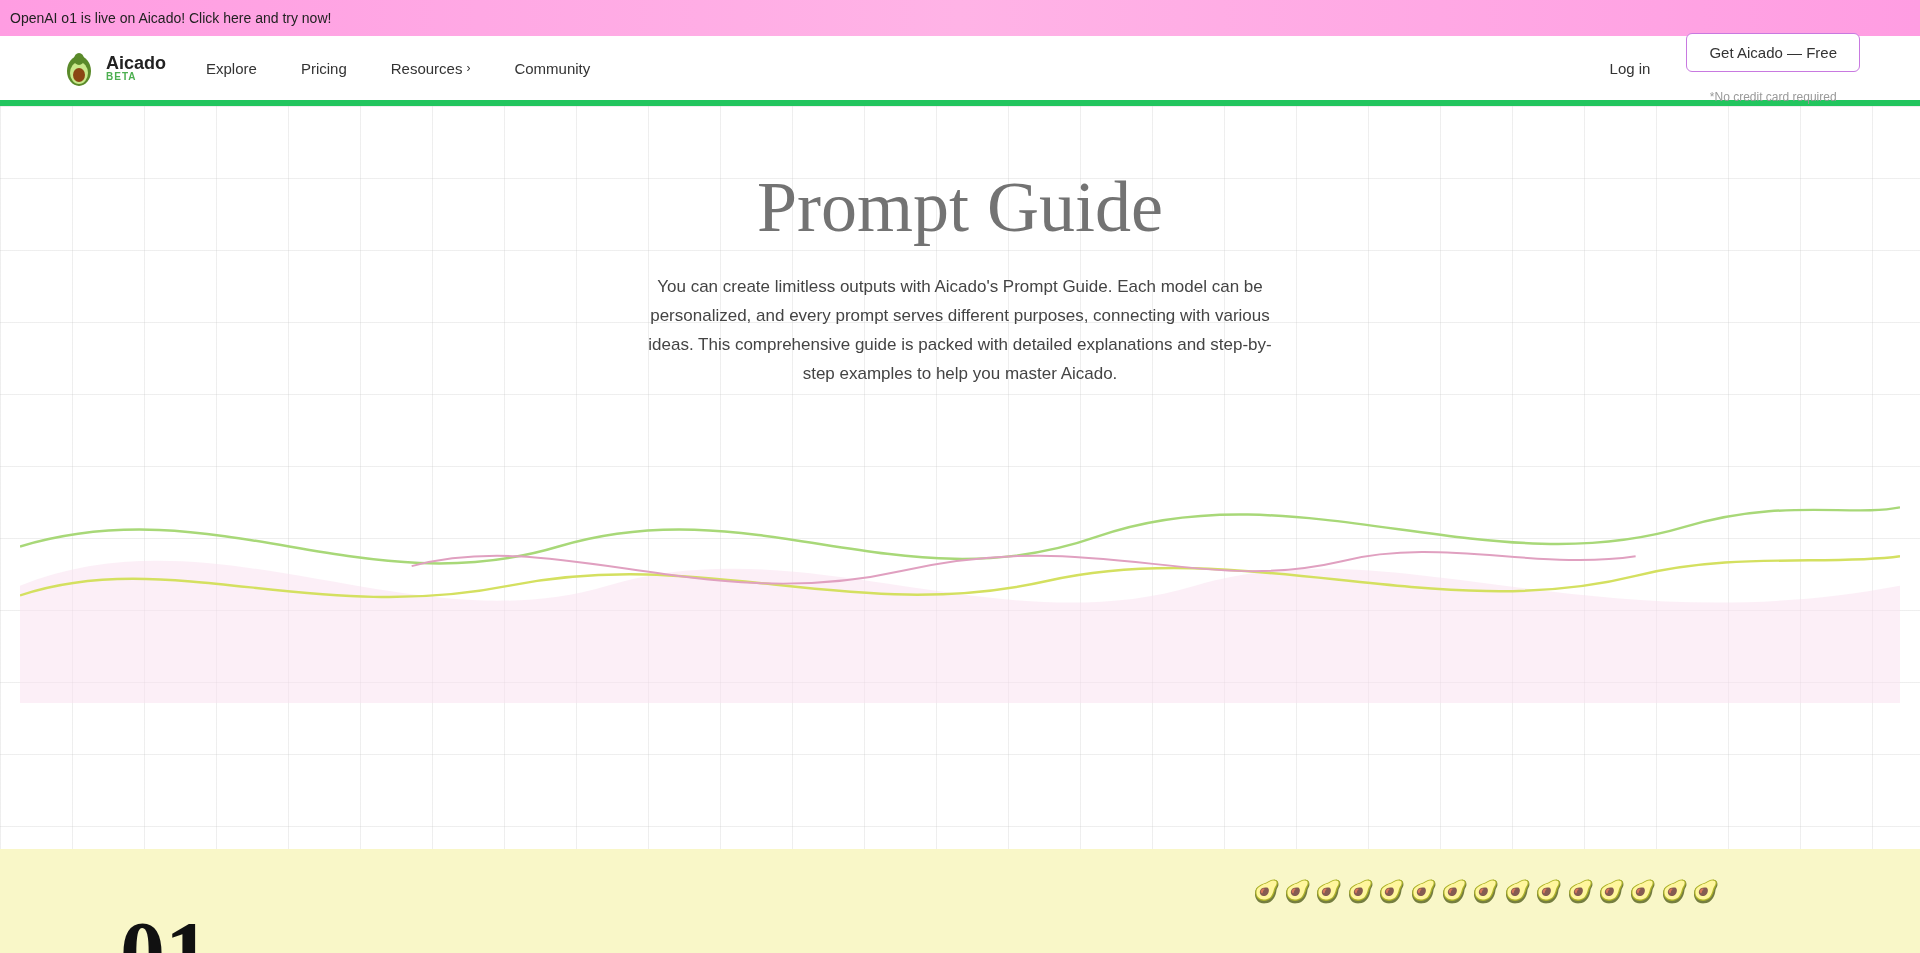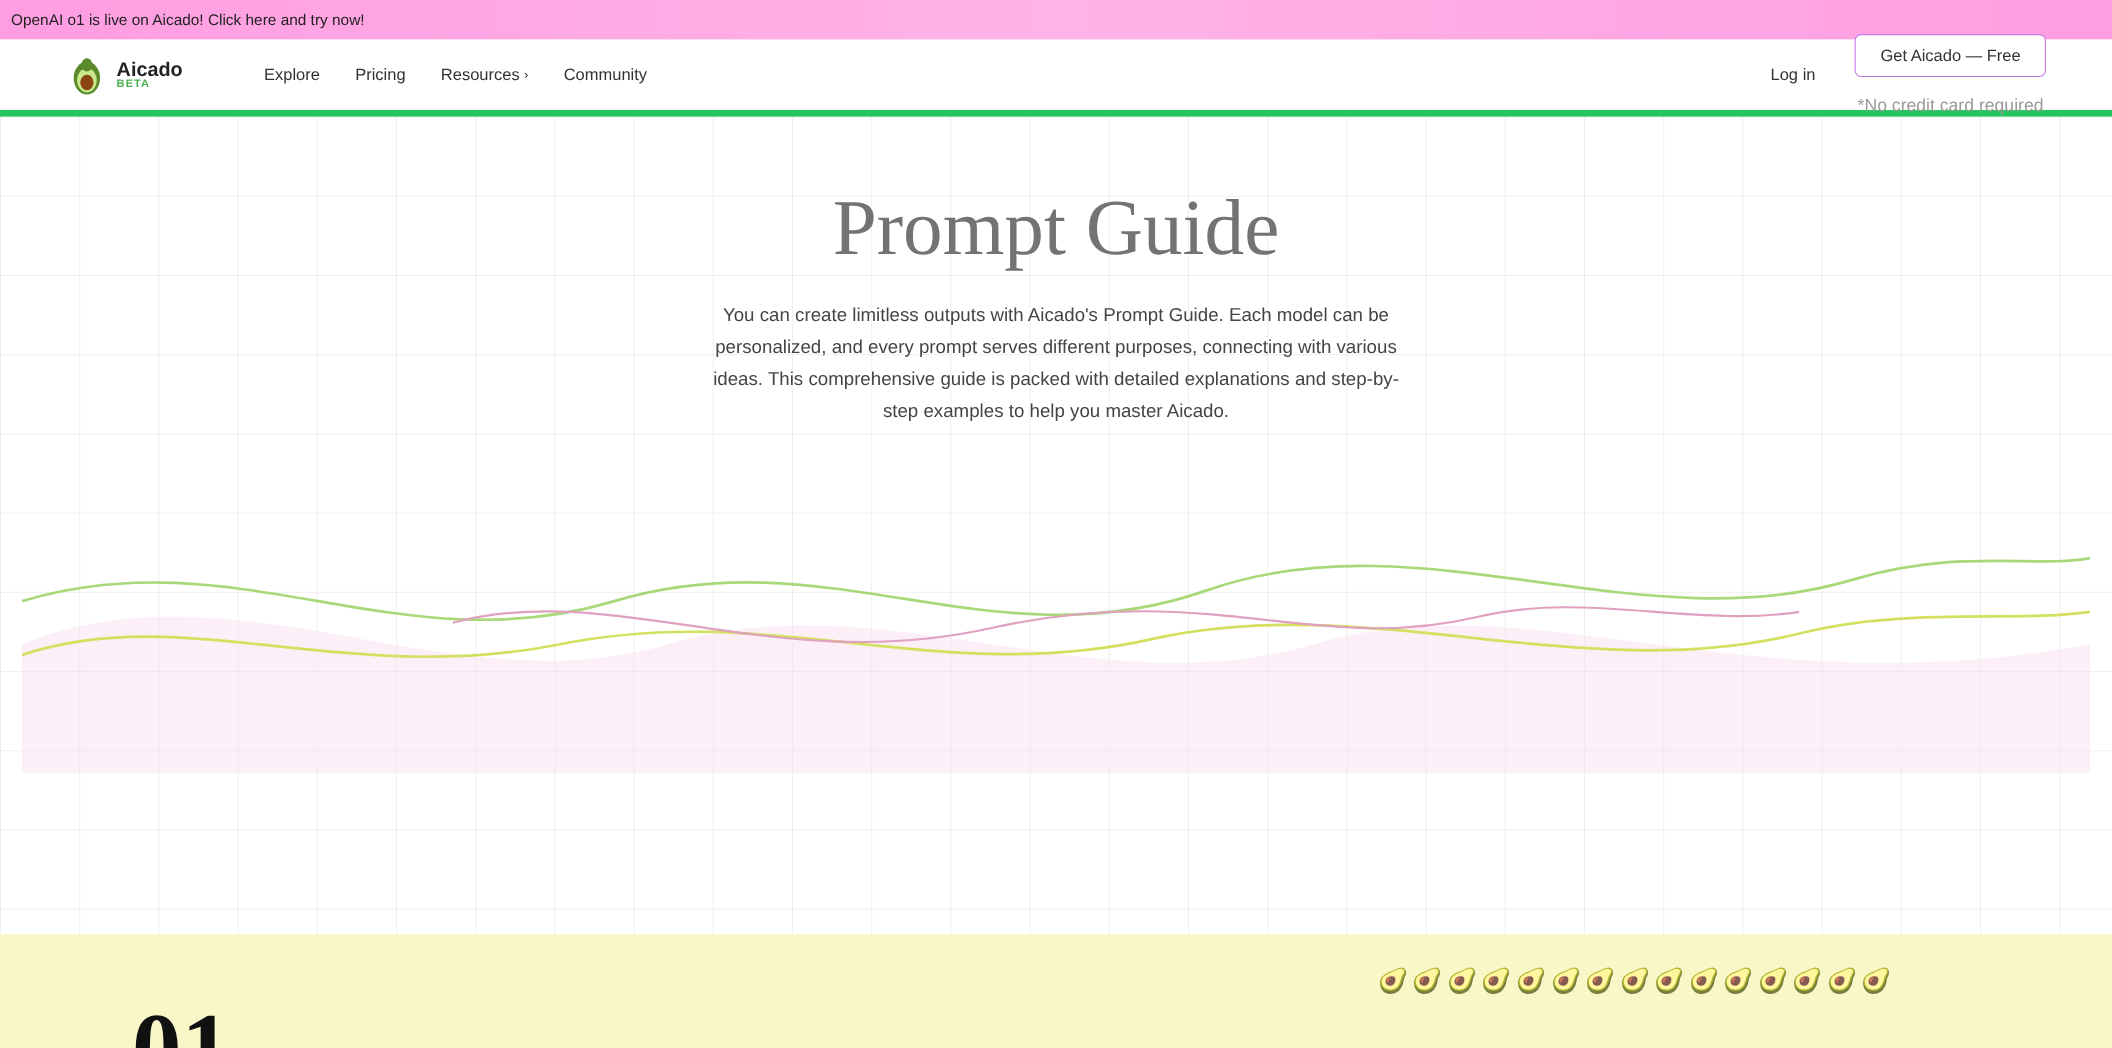--- a/index.html
+++ b/index.html
@@ -55,22 +55,21 @@
     }
     .logo-beta {
       font-size: 10px;
       font-weight: 700;
       color: #4caf50;
       letter-spacing: 1px;
     }
     .nav-links {
       display: flex;
       align-items: flex-end;
-      gap: 32px;
-      margin-left: 34px;
+      gap: 44px;
     }
     .nav-link {
       font-size: 15px;
       color: #333;
       text-decoration: none;
       cursor: pointer;
       display: flex;
       align-items: center;
       gap: 4px;
     }
@@ -95,21 +94,21 @@
       background: #fff;
       border: 1.5px solid #c879e0;
       color: #333;
       padding: 10px 22px;
       border-radius: 6px;
       font-size: 15px;
       cursor: pointer;
       white-space: nowrap;
     }
     .cta-note {
-      font-size: 16px;
+      font-size: 12px;
       color: #999;
       margin-top: 18px;
     }
 
     
     .hero {
       position: relative;
       text-align: center;
       padding: 60px 20px 0;
       background: #fff;

